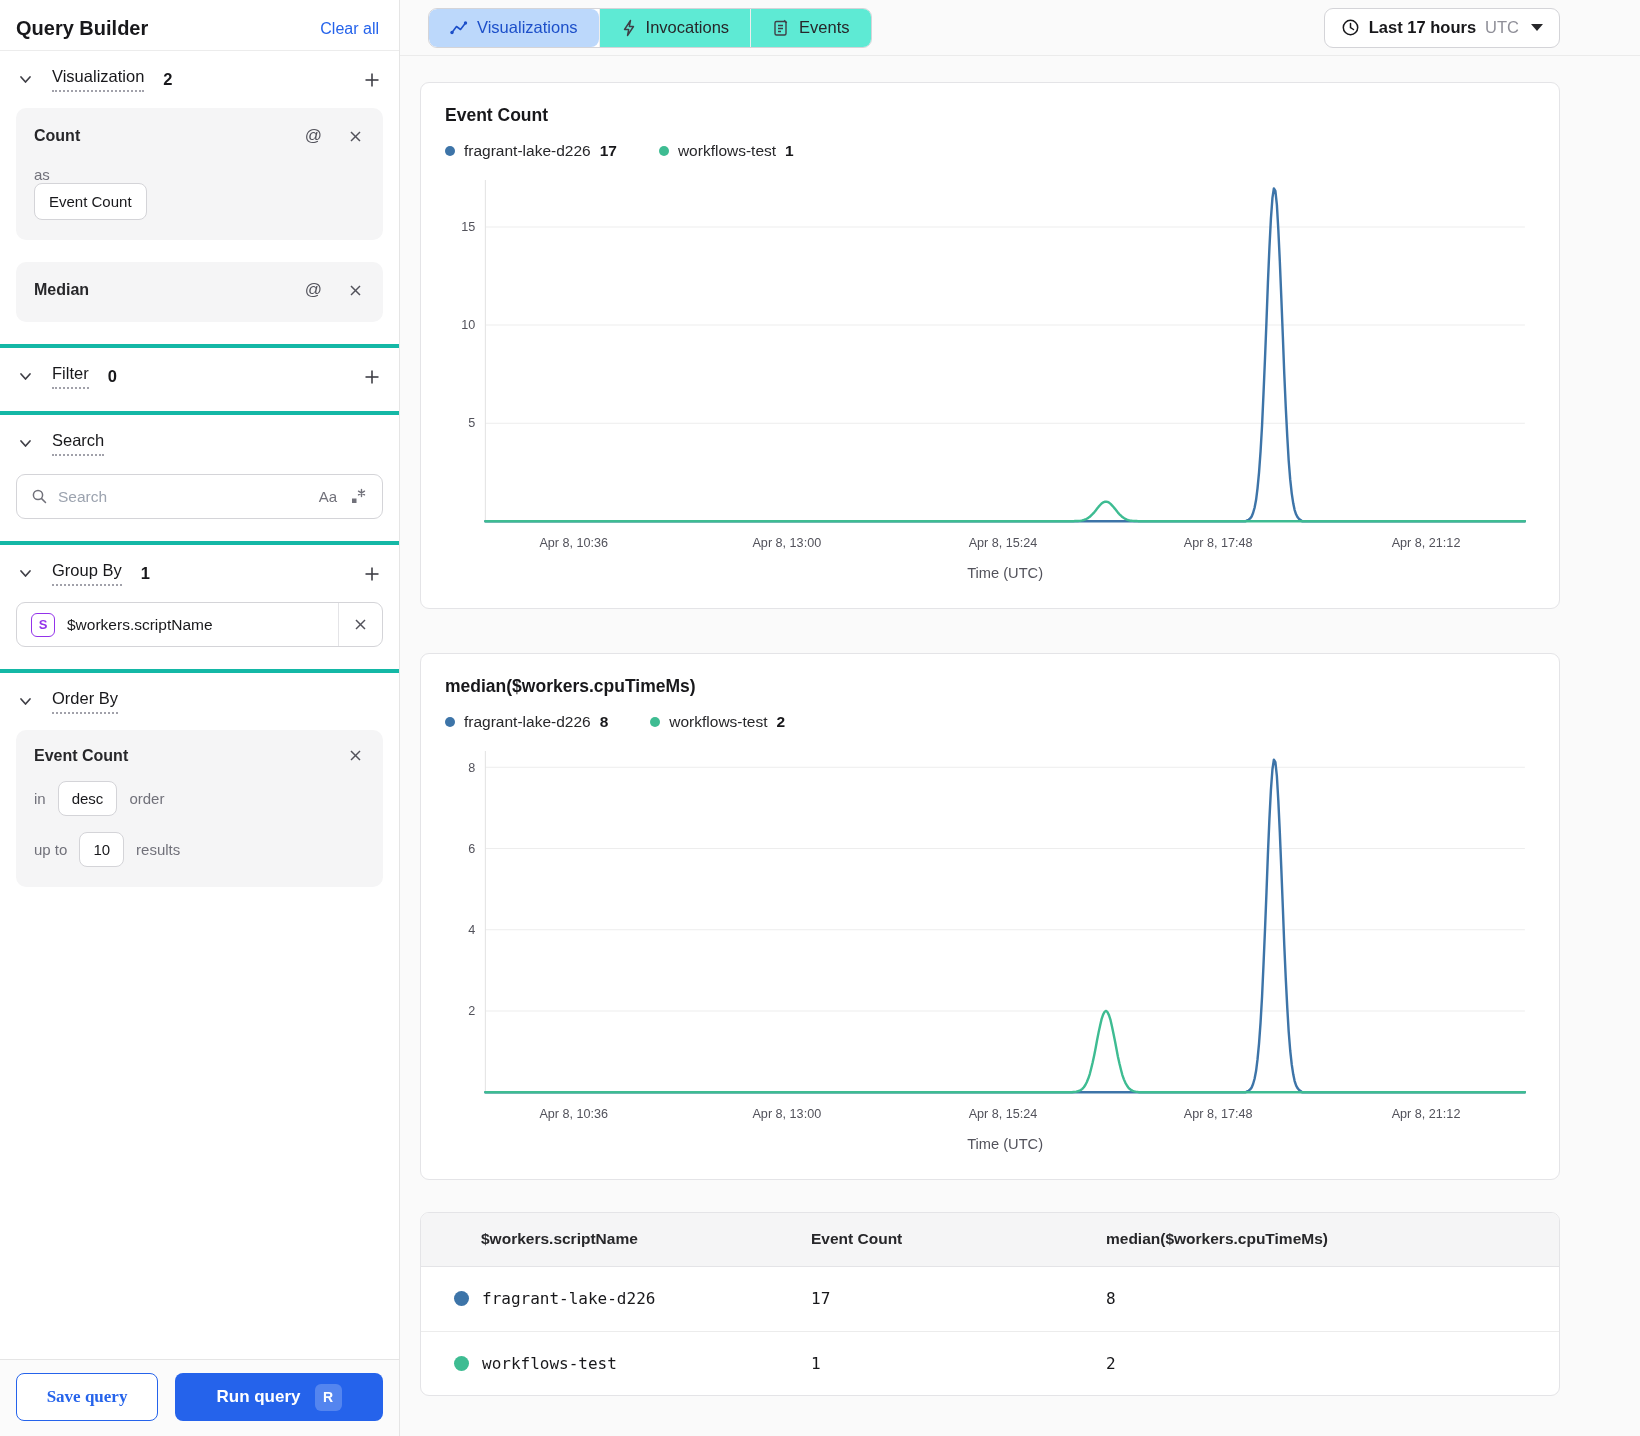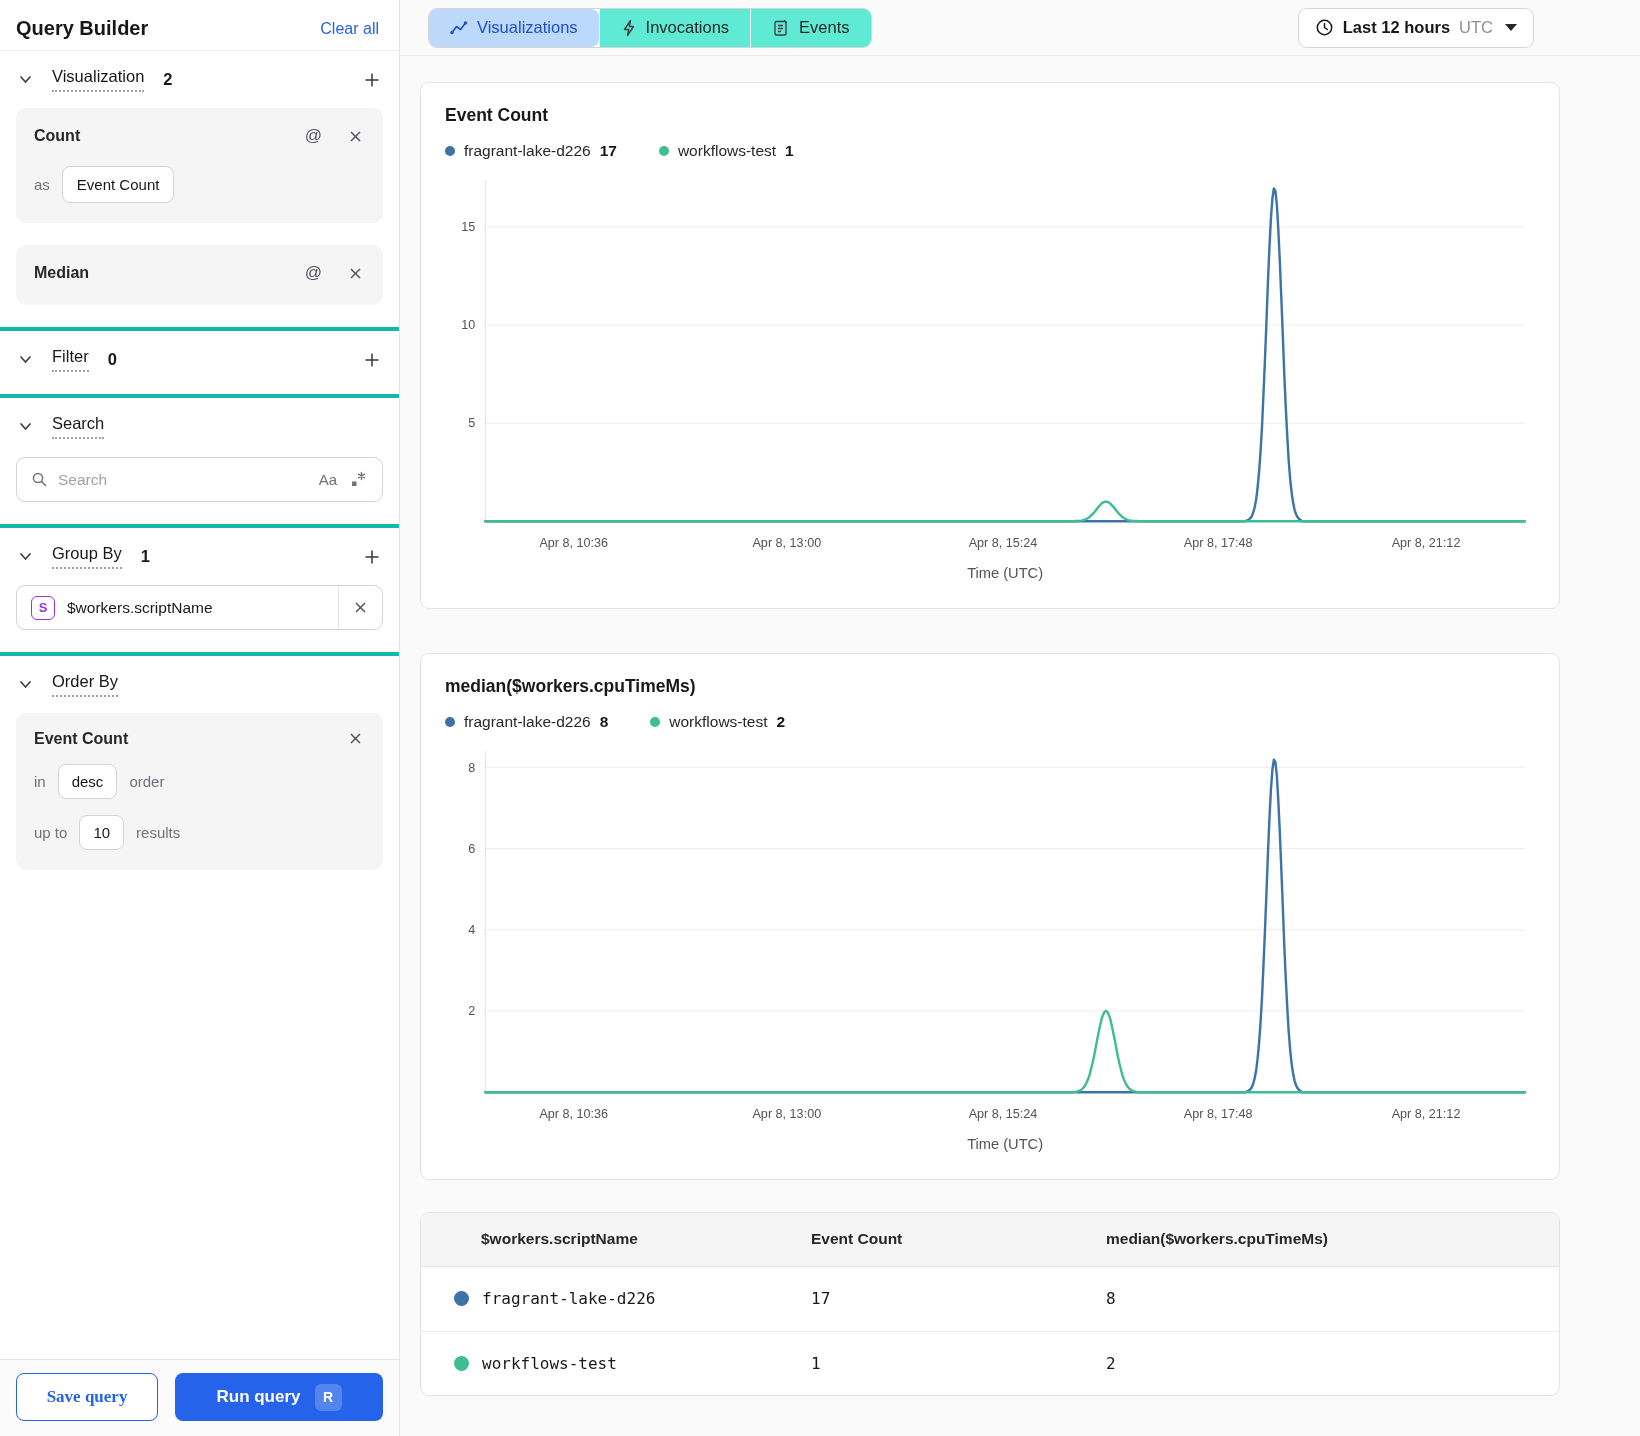--- a/index.html
+++ b/index.html
@@ -18,42 +18,42 @@
   .sec-label { font-size:16.5px; color:#18181b; border-bottom:2px dotted #a1a1aa; padding-bottom:4px; }
   .sec-count { font-size:16.5px; font-weight:700; margin-left:2px; }
   .spacer { flex:1; }
   .icon-btn { background:none; border:none; cursor:pointer; display:flex; align-items:center; justify-content:center; padding:2px; }
   .sb-card { background:#f5f5f6; border-radius:10px; padding:16px 18px 20px 18px; margin-top:16px; }
   .sb-card + .sb-card { margin-top:22px; }
   .card-head { display:flex; align-items:center; }
   .card-title { font-size:16px; font-weight:600; color:#27272a; }
   .card-icons { margin-left:auto; display:flex; align-items:center; gap:22px; }
   .at-glyph { font-size:17px; color:#52525b; }
-  .card-row { display:flex; align-items:center; gap:12px; margin-top:18px; font-size:15px; color:#71717a; }
+  .card-row { display:flex; align-items:flex-start; margin-top:18px; font-size:15px; color:#71717a;flex-direction:column; }
   .value-box { display:flex; align-items:center; gap:9px; background:#fff; border:1px solid #d4d4d8; border-radius:8px; padding:9px 14px; font-size:15px; color:#18181b; cursor:pointer; }
   .field-badge { width:24px; height:24px; border-radius:6px; display:flex; align-items:center; justify-content:center; font-size:13px; font-weight:700; background:#fff; }
   .badge-n { border:1.8px solid #c2620e; color:#b45309; }
   .badge-s { border:1.8px solid #9333ea; color:#9333ea; }
   .search-wrap { margin-top:18px; display:flex; align-items:center; gap:10px; border:1px solid #d4d4d8; border-radius:9px; background:#fff; padding:0 12px 0 14px; height:45px; }
   .search-input { flex:1; border:none; outline:none; font-size:15.5px; font-family:"Liberation Sans",sans-serif; color:#18181b; background:transparent; }
   .search-input::placeholder { color:#9ca3af; }
   .case-toggle { font-size:15px; color:#71717a; cursor:pointer; }
   .groupby-item { margin-top:16px; display:flex; align-items:center; gap:12px; border:1px solid #d4d4d8; border-radius:9px; background:#fff; padding:0 0 0 14px; height:45px; }
   .gb-value { font-size:15.5px; color:#18181b; flex:1; }
   .gb-close { border-left:1px solid #e4e4e7; height:100%; width:44px; display:flex; align-items:center; justify-content:center; cursor:pointer; }
   .order-row { display:flex; align-items:center; gap:12px; margin-top:16px; font-size:15px; color:#71717a; }
   .mini-box { background:#fff; border:1px solid #d4d4d8; border-radius:8px; padding:8px 13px; font-size:15px; color:#18181b; cursor:pointer; }
   .sb-footer { border-top:1px solid #e5e5e5; background:#fbfbfb; padding:13px 16px 15px 16px; display:flex; gap:17px; }
   .btn-save { width:142px; height:48px; border:1px solid #2563eb; color:#2563eb; background:#fff; border-radius:8px; font-size:17px; font-weight:600; font-family:Liberation Serif, serif; cursor:pointer; }
   .btn-run { flex:1; height:48px; border:none; background:#2563eb; color:#fff; border-radius:8px; font-size:17px; font-weight:600; font-family:inherit; cursor:pointer; display:flex; align-items:center; justify-content:center; gap:14px; }
   .kbd-badge { width:27px; height:27px; background:rgba(255,255,255,0.22); border-radius:6px; display:flex; align-items:center; justify-content:center; font-size:14px; font-weight:700; }
 
   
   .main { flex:1; display:flex; flex-direction:column; background:#fafafa; }
-  .topbar { height:56px; display:flex; align-items:center; justify-content:space-between; padding:0 106px 0 28px; border-bottom:1px solid #ebebeb; }
+  .topbar { height:56px; display:flex; align-items:center; justify-content:space-between; padding:0 80px 0 28px; border-bottom:1px solid #ebebeb; }
   .tab-group { display:flex; align-items:stretch; height:40px; background:#fff; border:1px solid #d4d4d8; border-radius:9px; overflow:hidden; }
   .tab { display:flex; align-items:center; gap:9px; padding:0 21px; font-size:16.5px; color:#27272a; cursor:pointer; background:#5eead4; border:none; border-left:1px solid #ededed; font-family:inherit; }
   .tab:first-child { border-left:none; }
   .tab.active { background:#bcd8fb; color:#1c4fc9; font-weight:500; border-left:none; border-radius:8px; }
   .time-btn { display:flex; align-items:center; gap:9px; height:40px; padding:0 16px; background:#fff; border:1px solid #d4d4d8; border-radius:9px; cursor:pointer; font-family:inherit; }
   .time-label { font-size:16.5px; font-weight:600; color:#18181b; }
   .time-tz { font-size:16.5px; color:#8f8f98; }
   .caret-down { width:0; height:0; border-left:6px solid transparent; border-right:6px solid transparent; border-top:7px solid #27272a; margin-left:3px; }
 
   .content { flex:1; padding:26px 80px 20px 20px; display:flex; flex-direction:column; }
@@ -299,21 +299,21 @@
       </button>
     </div>
 
     <button class="time-btn">
       <span style="display:flex;">
         <svg width="19" height="19" viewBox="0 0 19 19">
             <circle cx="9.5" cy="9.5" r="7.2" fill="none" stroke="#18181b" stroke-width="1.5"></circle>
             <polyline points="9.5,5.5 9.5,9.5 12.5,11.5" fill="none" stroke="#18181b" stroke-width="1.5" stroke-linecap="round"></polyline>
           </svg>
       </span>
-      <span class="time-label">Last 12 hours</span>
+      <span class="time-label">Last 17 hours</span>
       <span class="time-tz">UTC</span>
       <span class="caret-down"></span>
     </button>
   </div>
 
   <div class="content">
 
     <div class="chart-card">
       <div class="chart-title">Event Count</div>
       <div class="legend">

